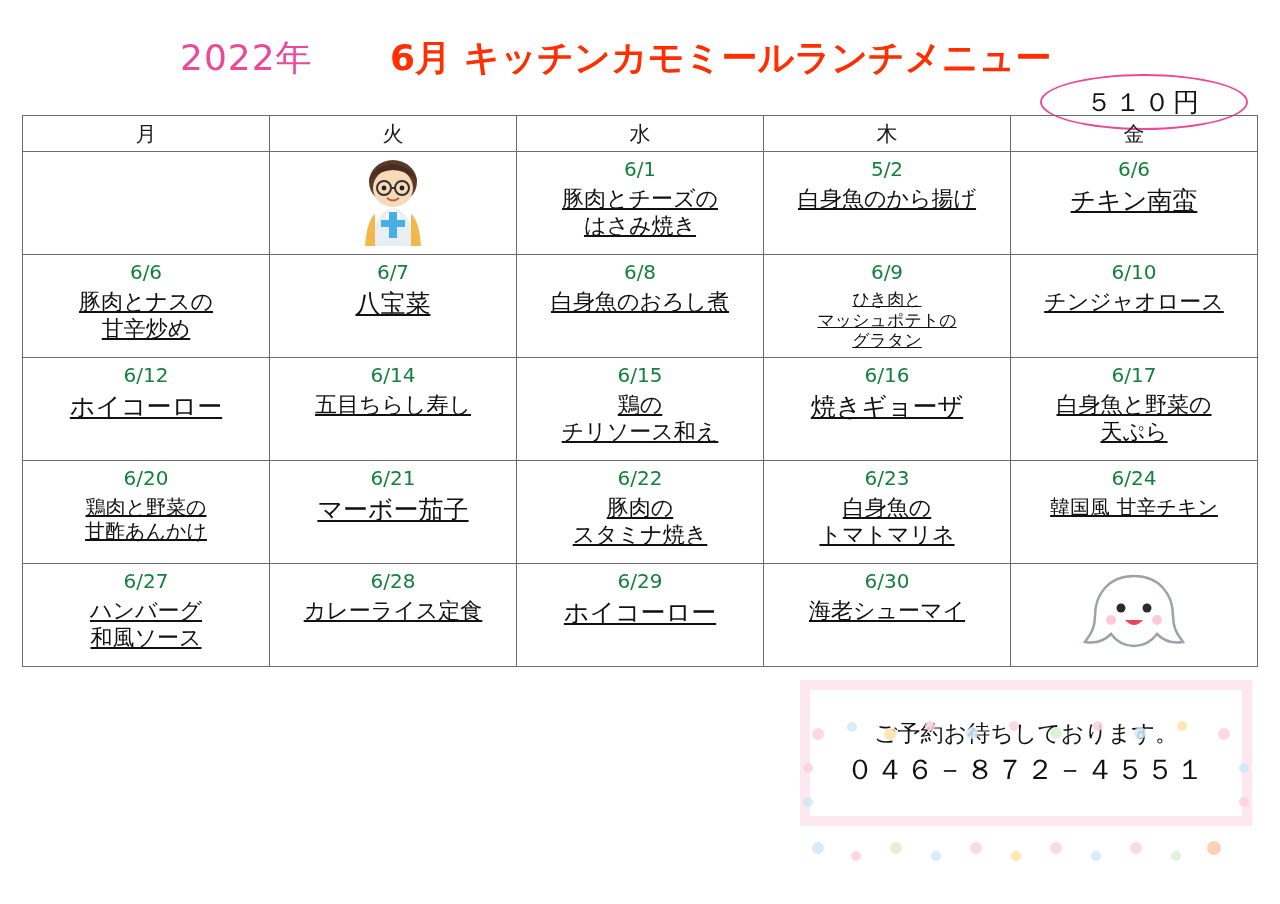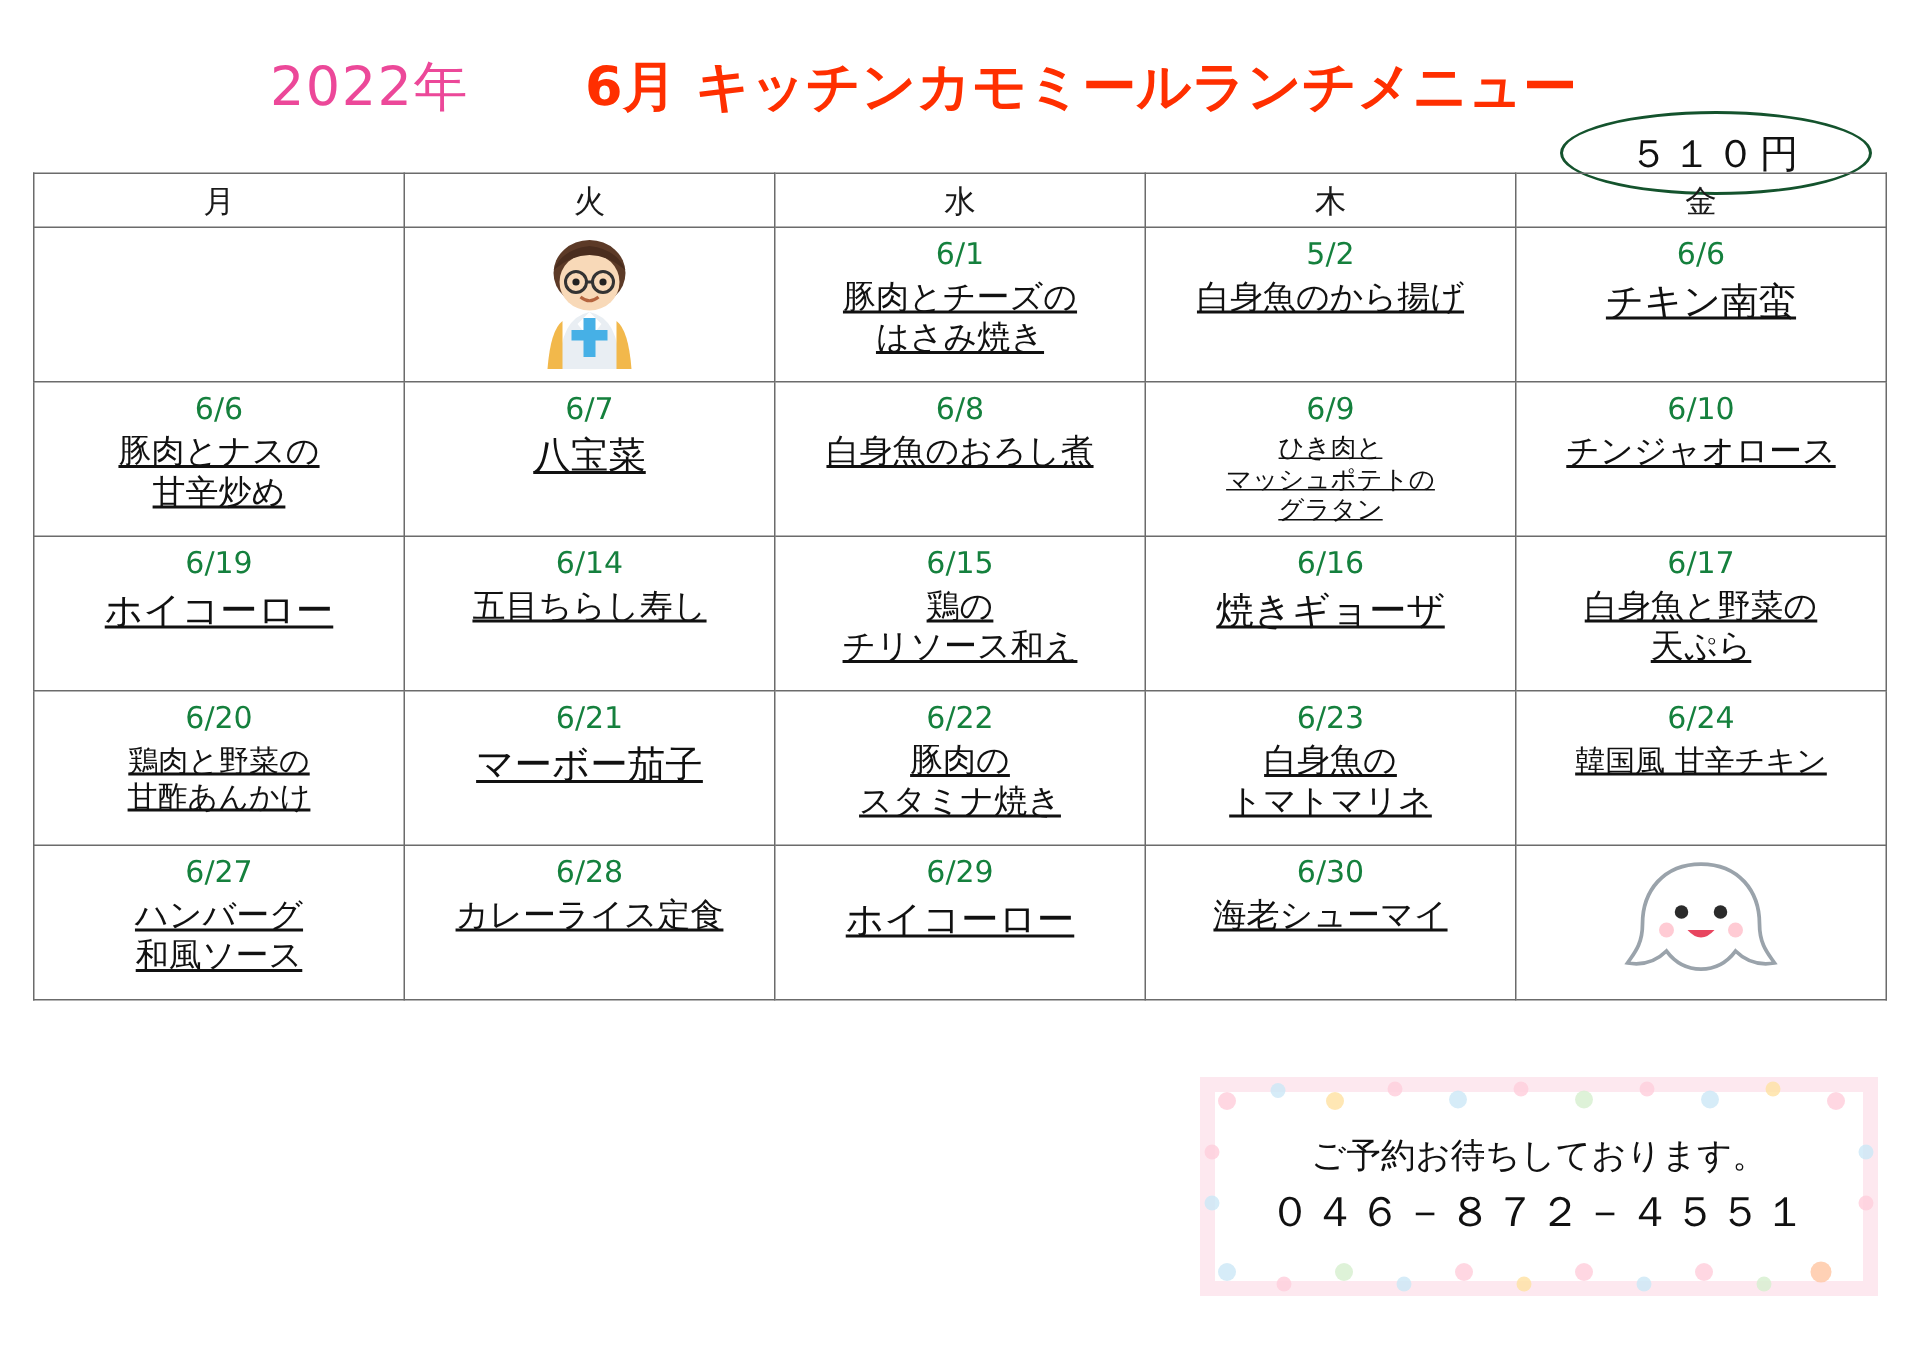--- a/index.html
+++ b/index.html
@@ -44,21 +44,21 @@
     letter-spacing: 0px;
     white-space: nowrap;
     font-family: "DejaVu Sans", sans-serif;
   }
   .price-bubble {
     position: absolute;
     left: 1040px;
     top: 40px;
     width: 208px;
     height: 56px;
-    border: 2px solid #14532d;
+    border: 2px solid #ec4899;
     border-radius: 50% / 50%;
     box-sizing: border-box;
     display: flex;
     align-items: center;
     justify-content: center;
     text-align: center;
   }
   .price-bubble .price-text {
     font-size: 26px;
     letter-spacing: 3px;
@@ -138,21 +138,21 @@
     top: 8px;
     transform: translateX(-50%);
     width: 110px;
     height: 88px;
   }
 
   
   .footer-box {
     position: absolute;
     left: 800px;
-    top: 718px;
+    top: 680px;
     width: 452px;
     height: 146px;
     background: #ffffff;
     border: 10px solid #fde8ef;
     box-sizing: border-box;
     display: flex;
     flex-direction: column;
     align-items: center;
     justify-content: center;
   }
@@ -281,21 +281,21 @@
         <div class="cell">
           <div class="date">6/10</div>
           <div class="dish s-md">チンジャオロース</div>
         </div>
       </td>
     </tr>
 
     <tr>
       <td>
         <div class="cell">
-          <div class="date">6/19</div>
+          <div class="date">6/12</div>
           <div class="dish s-lg">ホイコーロー</div>
         </div>
       </td>
       <td>
         <div class="cell">
           <div class="date">6/14</div>
           <div class="dish s-md">五目ちらし寿し</div>
         </div>
       </td>
       <td>

